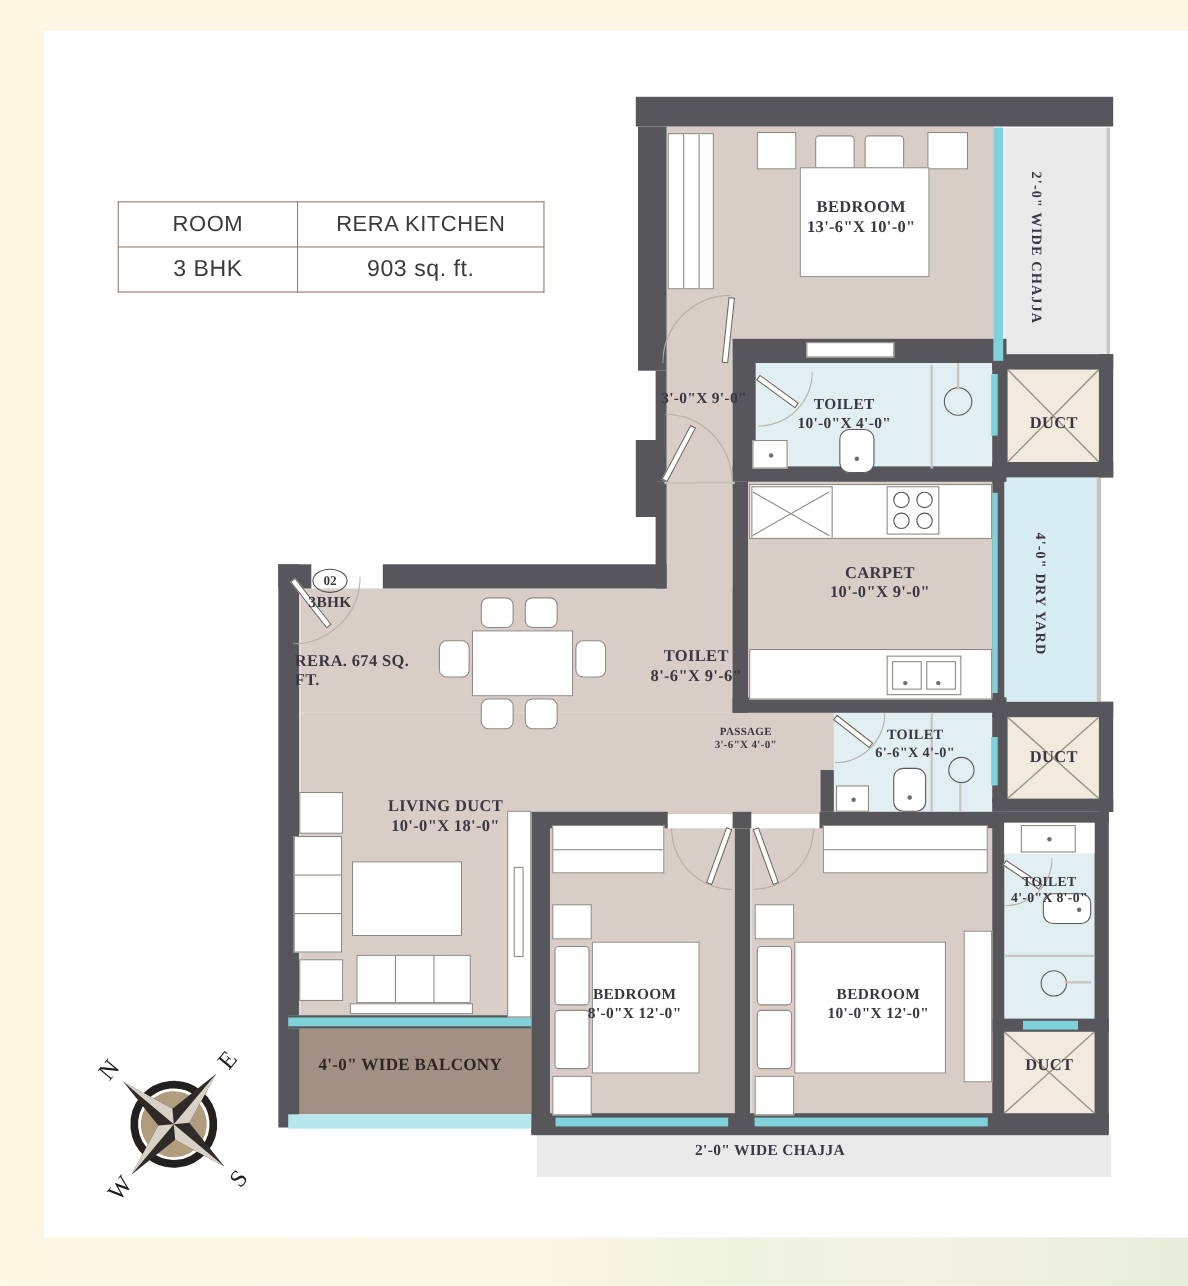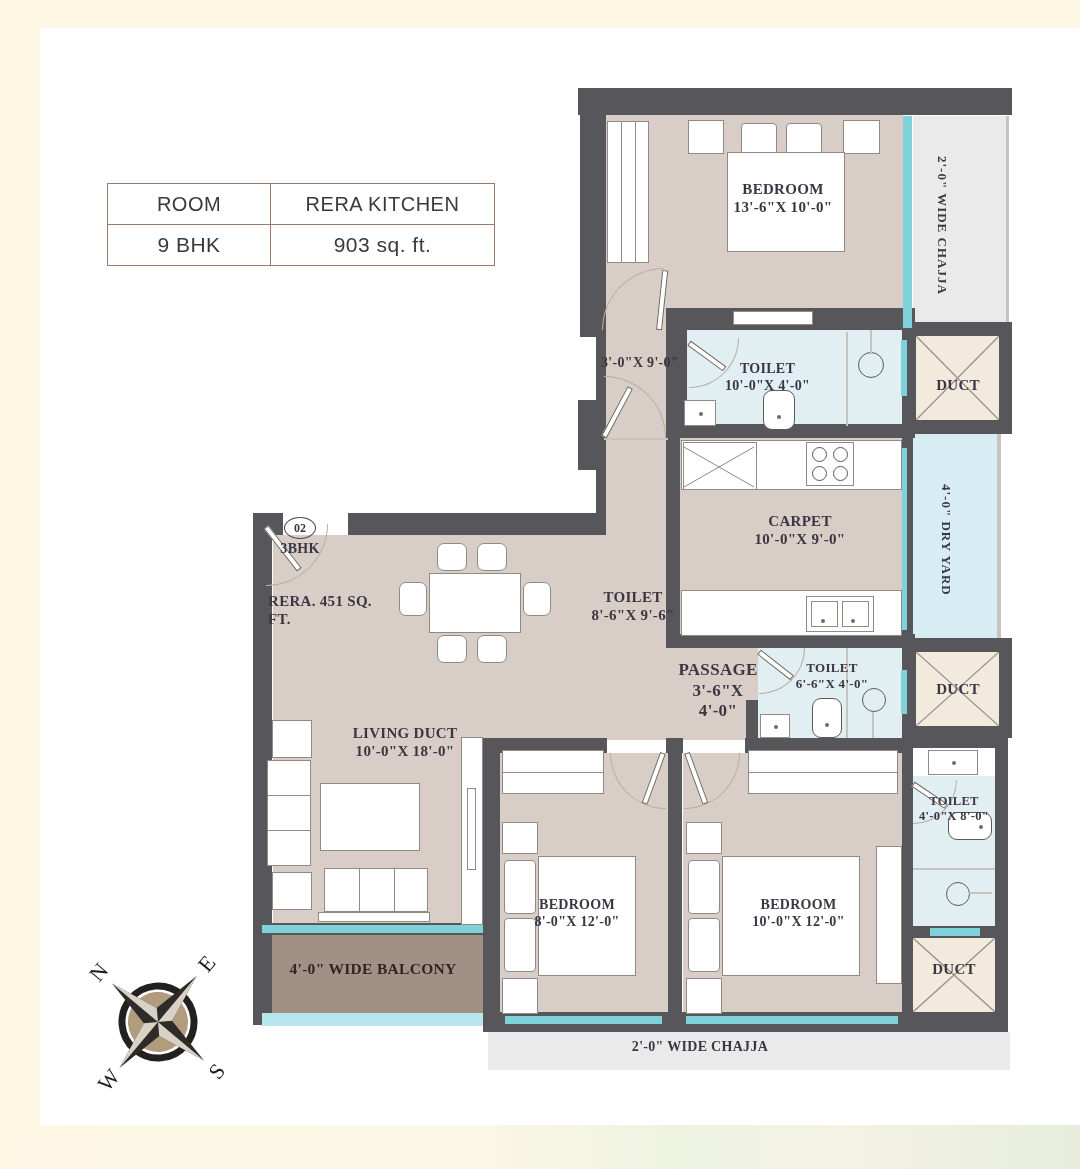--- a/index.html
+++ b/index.html
@@ -55,21 +55,21 @@
   <div class="bg-left"></div>
   <div class="bg-bottom"></div>
 
   <table class="info">
     <tbody>
         <tr>
       <td class="c1">ROOM</td>
       <td>RERA KITCHEN</td>
     </tr>
     <tr>
-      <td class="c1" style="font-size:21px">9 BHK</td>
+      <td class="c1" style="font-size:21px">3 BHK</td>
       <td style="font-size:21px">903 sq. ft.</td>
     </tr>
   </tbody>
     </table>
 
   <div class="floor" style="left:606px;top:115px;width:297px;height:195px"></div>
   <div class="floor" style="left:606px;top:310px;width:60px;height:228px"></div>
   <div class="floor" style="left:273px;top:535px;width:407px;height:113px"></div>
   <div class="floor" style="left:273px;top:648px;width:487px;height:92px"></div>
   <div class="floor" style="left:273px;top:740px;width:210px;height:188px"></div>
@@ -296,22 +296,22 @@
     <div>CARPET</div>
       <div>10'-0"X 9'-0"</div>
   </div>
   <div class="vlbl" style="left:932px;top:478px;width:22px;height:124px;font-size:13px">4'-0" DRY YARD</div>
   <div class="lbl" style="left:584px;top:588px;width:98px;font-size:15px">
     <div>TOILET</div>
       <div>8'-6"X 9'-6"</div>
   </div>
   <div class="badge" style="left:284px;top:517px;width:30px;height:20px;font-size:12px;line-height:20px">02</div>
   <div class="lbl" style="left:272px;top:540px;width:56px;font-size:14px">3BHK</div>
-  <div class="lbl" style="left:268px;top:592px;width:130px;font-size:15px;text-align:left">RERA. 451 SQ. FT.</div>
-  <div class="lbl" style="left:676px;top:660px;width:84px;font-size:17px">
+  <div class="lbl" style="left:268px;top:592px;width:130px;font-size:15px;text-align:left">RERA. 674 SQ. FT.</div>
+  <div class="lbl" style="left:636px;top:660px;width:84px;font-size:10px">
     <div>PASSAGE</div>
       <div>3'-6"X 4'-0"</div>
   </div>
   <div class="lbl" style="left:788px;top:660px;width:88px;font-size:13px">
     <div>TOILET</div>
       <div>6'-6"X 4'-0"</div>
   </div>
   <div class="lbl" style="left:916px;top:680px;width:84px;font-size:15px">DUCT</div>
   <div class="lbl" style="left:346px;top:724px;width:118px;font-size:15px">
     <div>LIVING DUCT</div>

